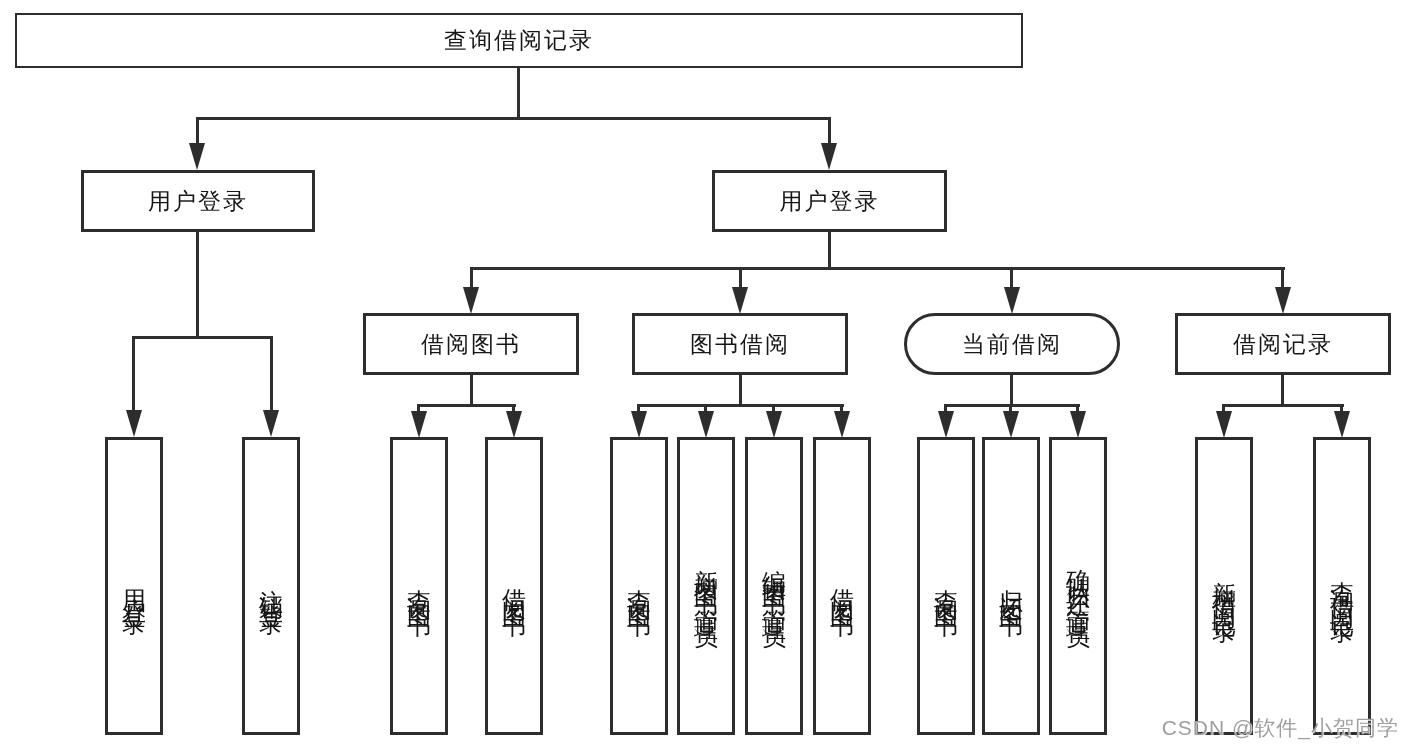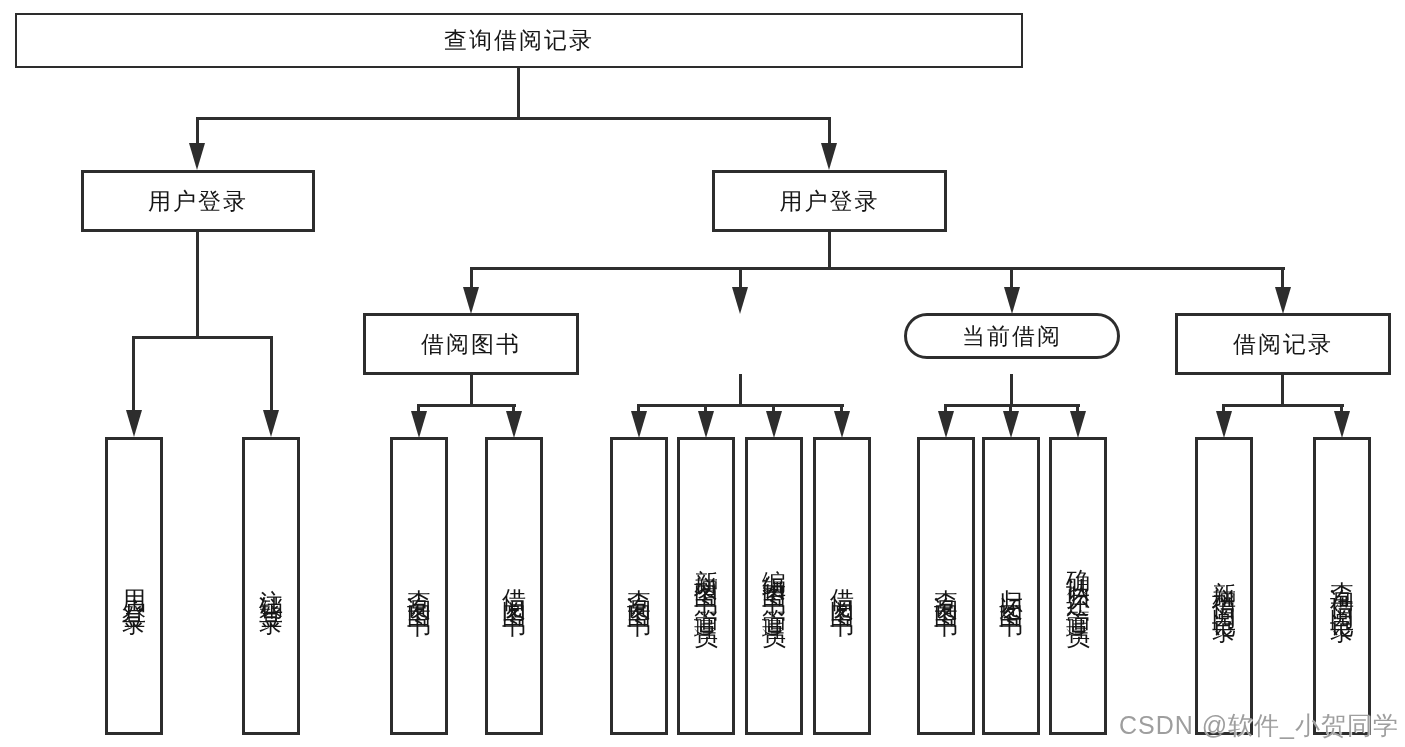--- a/index.html
+++ b/index.html
@@ -56,21 +56,21 @@
     position: absolute;
     width: 0; height: 0;
     border-left: 8px solid transparent;
     border-right: 8px solid transparent;
     border-top: 27px solid #2d2d2d;
   }
   .watermark {
     position: absolute;
     right: 6px;
     bottom: 5px;
-    font-size: 25px;
+    font-size: 21px;
     color: #9e9e9e;
     letter-spacing: 1px;
     text-shadow: 1px 1px 1px rgba(255,255,255,0.9);
     white-space: nowrap;
   }
 </style>
 </head>
 <body>
 
 <div class="canvas">
@@ -99,21 +99,22 @@
   <div class="vline" style="left:470px; top:268px; height:20px;"></div>
   <div class="ahead" style="left:463px; top:287px;"></div>
   <div class="vline" style="left:739px; top:268px; height:20px;"></div>
   <div class="ahead" style="left:732px; top:287px;"></div>
   <div class="vline" style="left:1010px; top:268px; height:20px;"></div>
   <div class="ahead" style="left:1004px; top:287px;"></div>
   <div class="vline" style="left:1281px; top:268px; height:20px;"></div>
   <div class="ahead" style="left:1275px; top:287px;"></div>
 
   <div class="node" style="left:363px; top:313px; width:216px; height:62px;">借阅图书</div>
-  <div class="node" style="left:904px; top:313px; width:216px; height:46px;border-radius:31px;">当前借阅</div>
+  <div class="node" style="left:632px; top:313px; width:216px; height:62px;">图书借阅</div>
+  <div class="node" style="left:904px; top:313px; width:216px; height:62px;border-radius:31px;">当前借阅</div>
   <div class="node" style="left:1175px; top:313px; width:216px; height:62px;">借阅记录</div>
 
   <div class="vline" style="left:470px; top:374px; height:33px;"></div>
   <div class="hline" style="left:417px; top:404px; width:99px;"></div>
   <div class="vline" style="left:417px; top:405px; height:7px;"></div>
   <div class="ahead" style="left:411px; top:411px;"></div>
   <div class="vline" style="left:512px; top:405px; height:7px;"></div>
   <div class="ahead" style="left:506px; top:411px;"></div>
 
   <div class="vline" style="left:739px; top:374px; height:33px;"></div>

